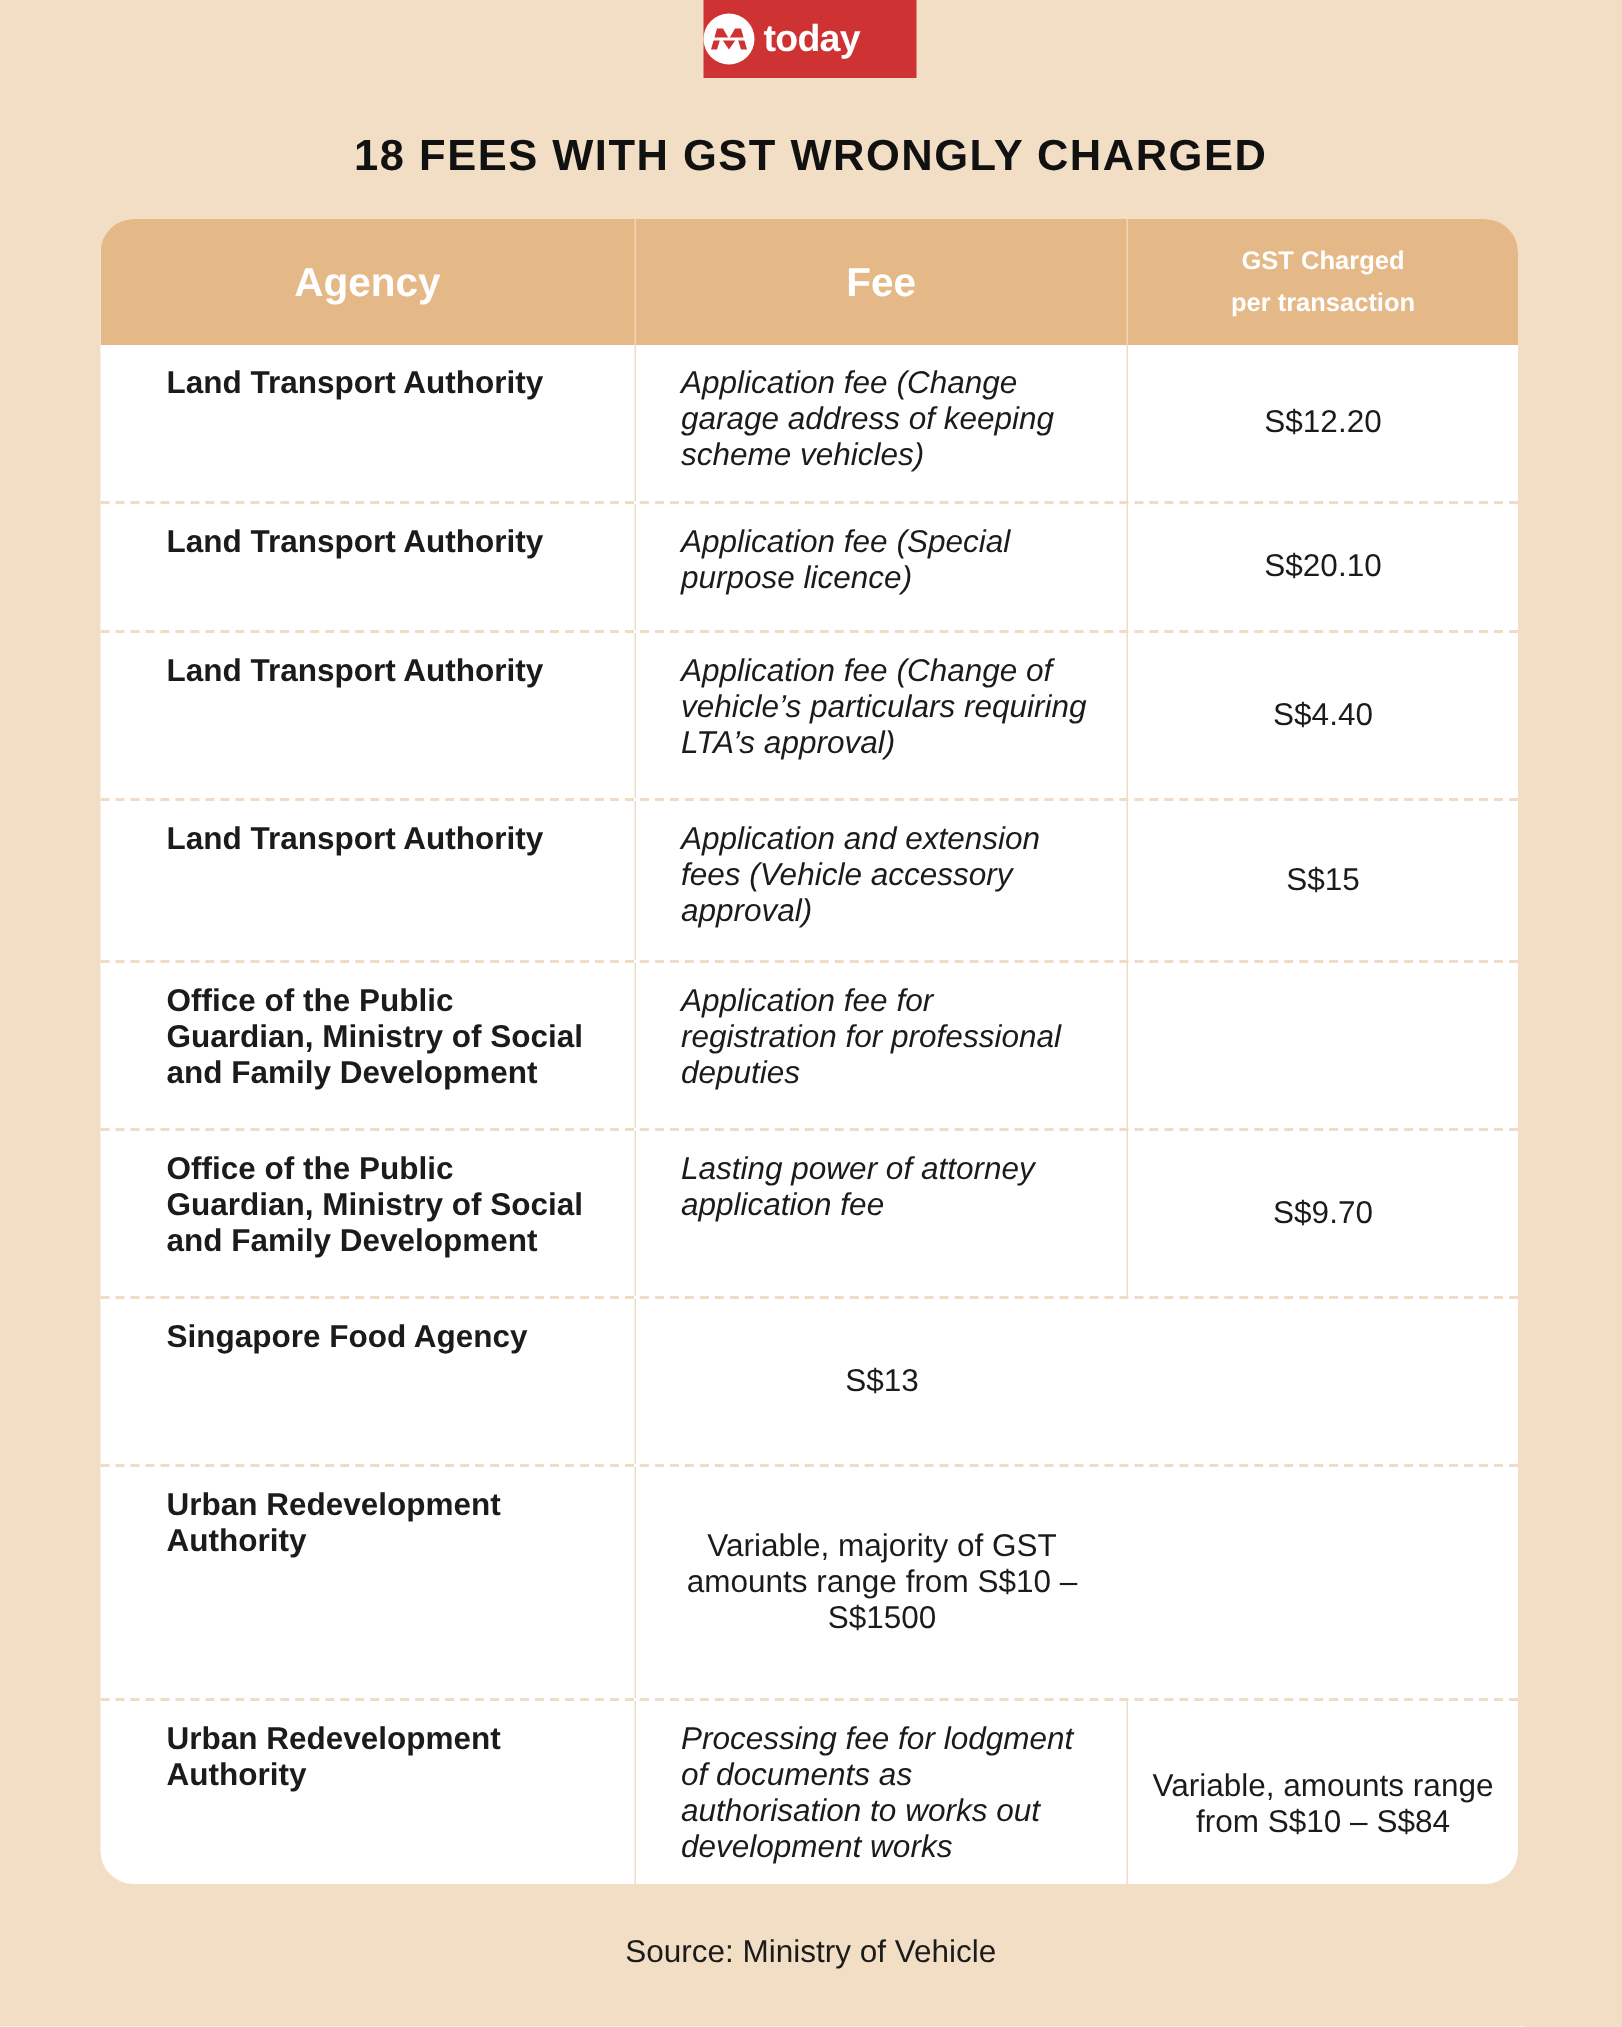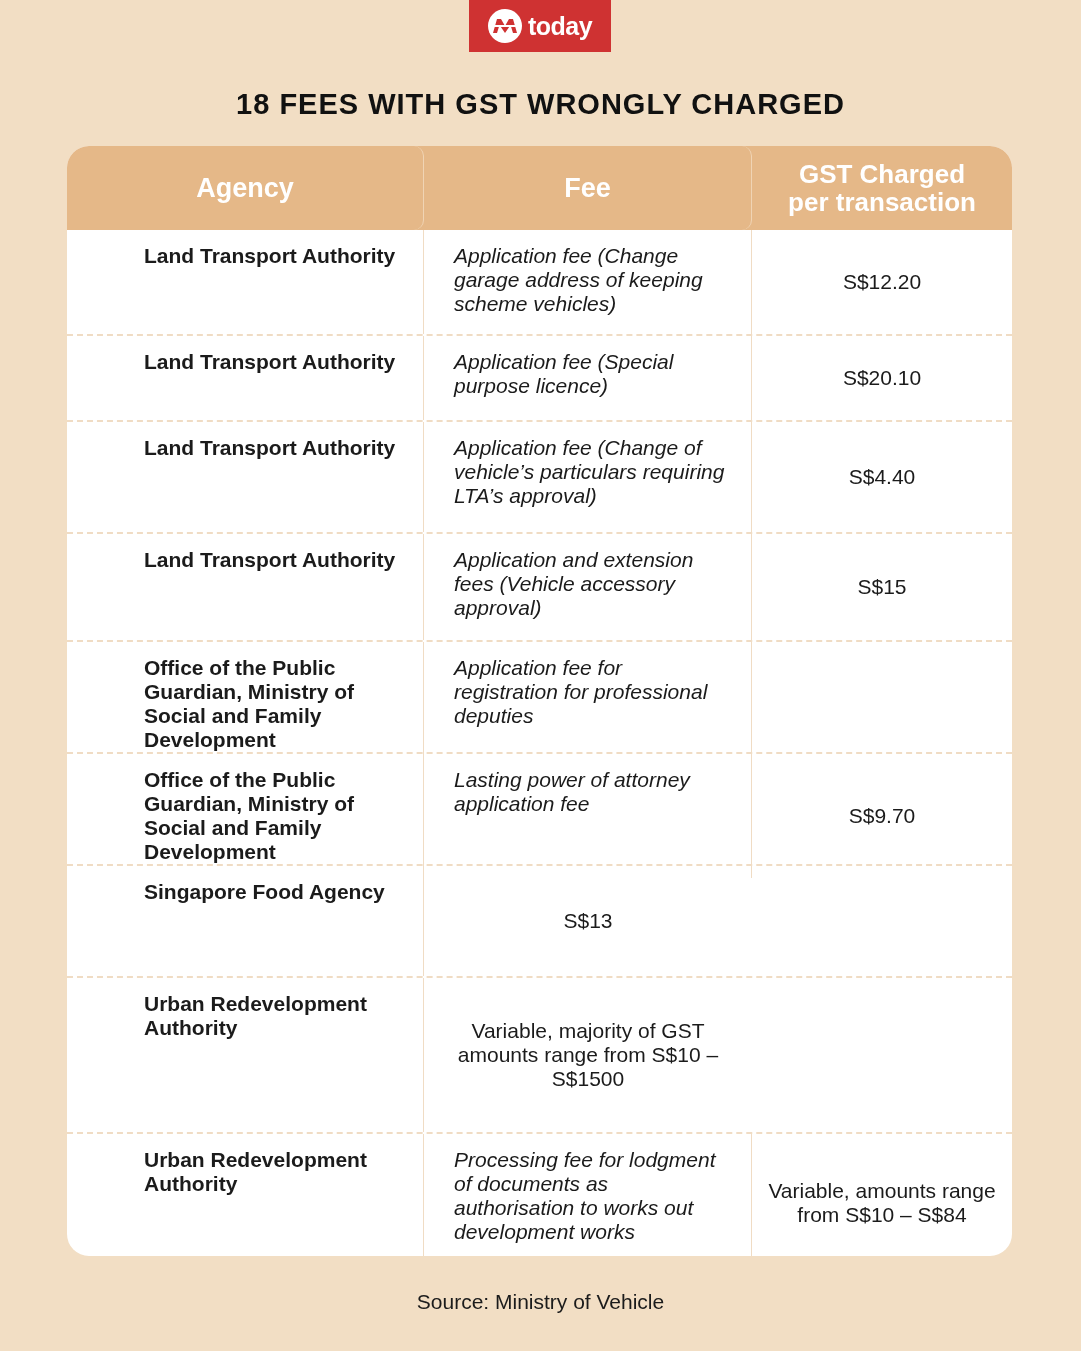--- a/index.html
+++ b/index.html
@@ -6,21 +6,21 @@
   body {
     width: 1081px; height: 1351px;
     background: #f2dec4;
     font-family: "Liberation Sans", "DejaVu Sans", sans-serif;
     color: #1b1b1b;
     position: relative;
     overflow: hidden;
   }
   .logo {
     position: absolute; left: 469px; top: 0; width: 142px; height: 52px;
-    background: #cf3232; display: flex; align-items: center; justify-content: center; gap: 6px;
+    background: #cf3232; display: flex; align-items: center; justify-content: flex-start; gap: 6px;
   }
   .logo-mark {
     width: 34px; height: 34px; border-radius: 50%; background: #fff;
     display: flex; align-items: center; justify-content: center;
   }
   .logo-text { color: #fff; font-weight: 700; font-size: 25px; letter-spacing: -0.5px; }
   .title {
     position: absolute; top: 88px; left: 0; width: 1081px; text-align: center;
     font-size: 29px; font-weight: 800; letter-spacing: 1px; color: #111;
   }
@@ -30,31 +30,31 @@
   }
   .thead {
     display: grid; grid-template-columns: 357px 328px 260px; height: 84px;
     background: #e5b888;
   }
   .th {
     color: #fff; font-weight: 700; display: flex; align-items: center; justify-content: center;
     text-align: center; border-right: 1px solid #f0d4b4;
   }
   .th:last-child { border-right: none; }
-  .th.big { font-size: 27px; border-radius: 10px; }
-  .th.small { font-size: 26px; line-height: 28px; flex-direction: column; }
+  .th.big { font-size: 27px; }
+  .th.small { font-size: 17px; line-height: 28px; flex-direction: column; }
   .row {
     display: grid; grid-template-columns: 357px 328px 260px;
     border-top: 2px dashed #f0dcc4;
   }
   .row:first-of-type { border-top: none; }
   .cell {
     border-right: 1px solid #f0dcc4; padding: 14px 20px 14px 44px; font-size: 21px; line-height: 24px;
   }
-  .cell.agency { font-weight: 700; margin-left: 33px; }
+  .cell.agency { font-weight: 700; }
   .cell.fee { padding-left: 30px; font-style: italic; }
   .cell.gst {
     border-right: none; padding: 0 14px; display: flex; align-items: center; justify-content: center;
     text-align: center;
   }
   .source {
     position: absolute; top: 1290px; left: 0; width: 1081px; text-align: center; font-size: 21px;
   }
 </style>
 </head>

